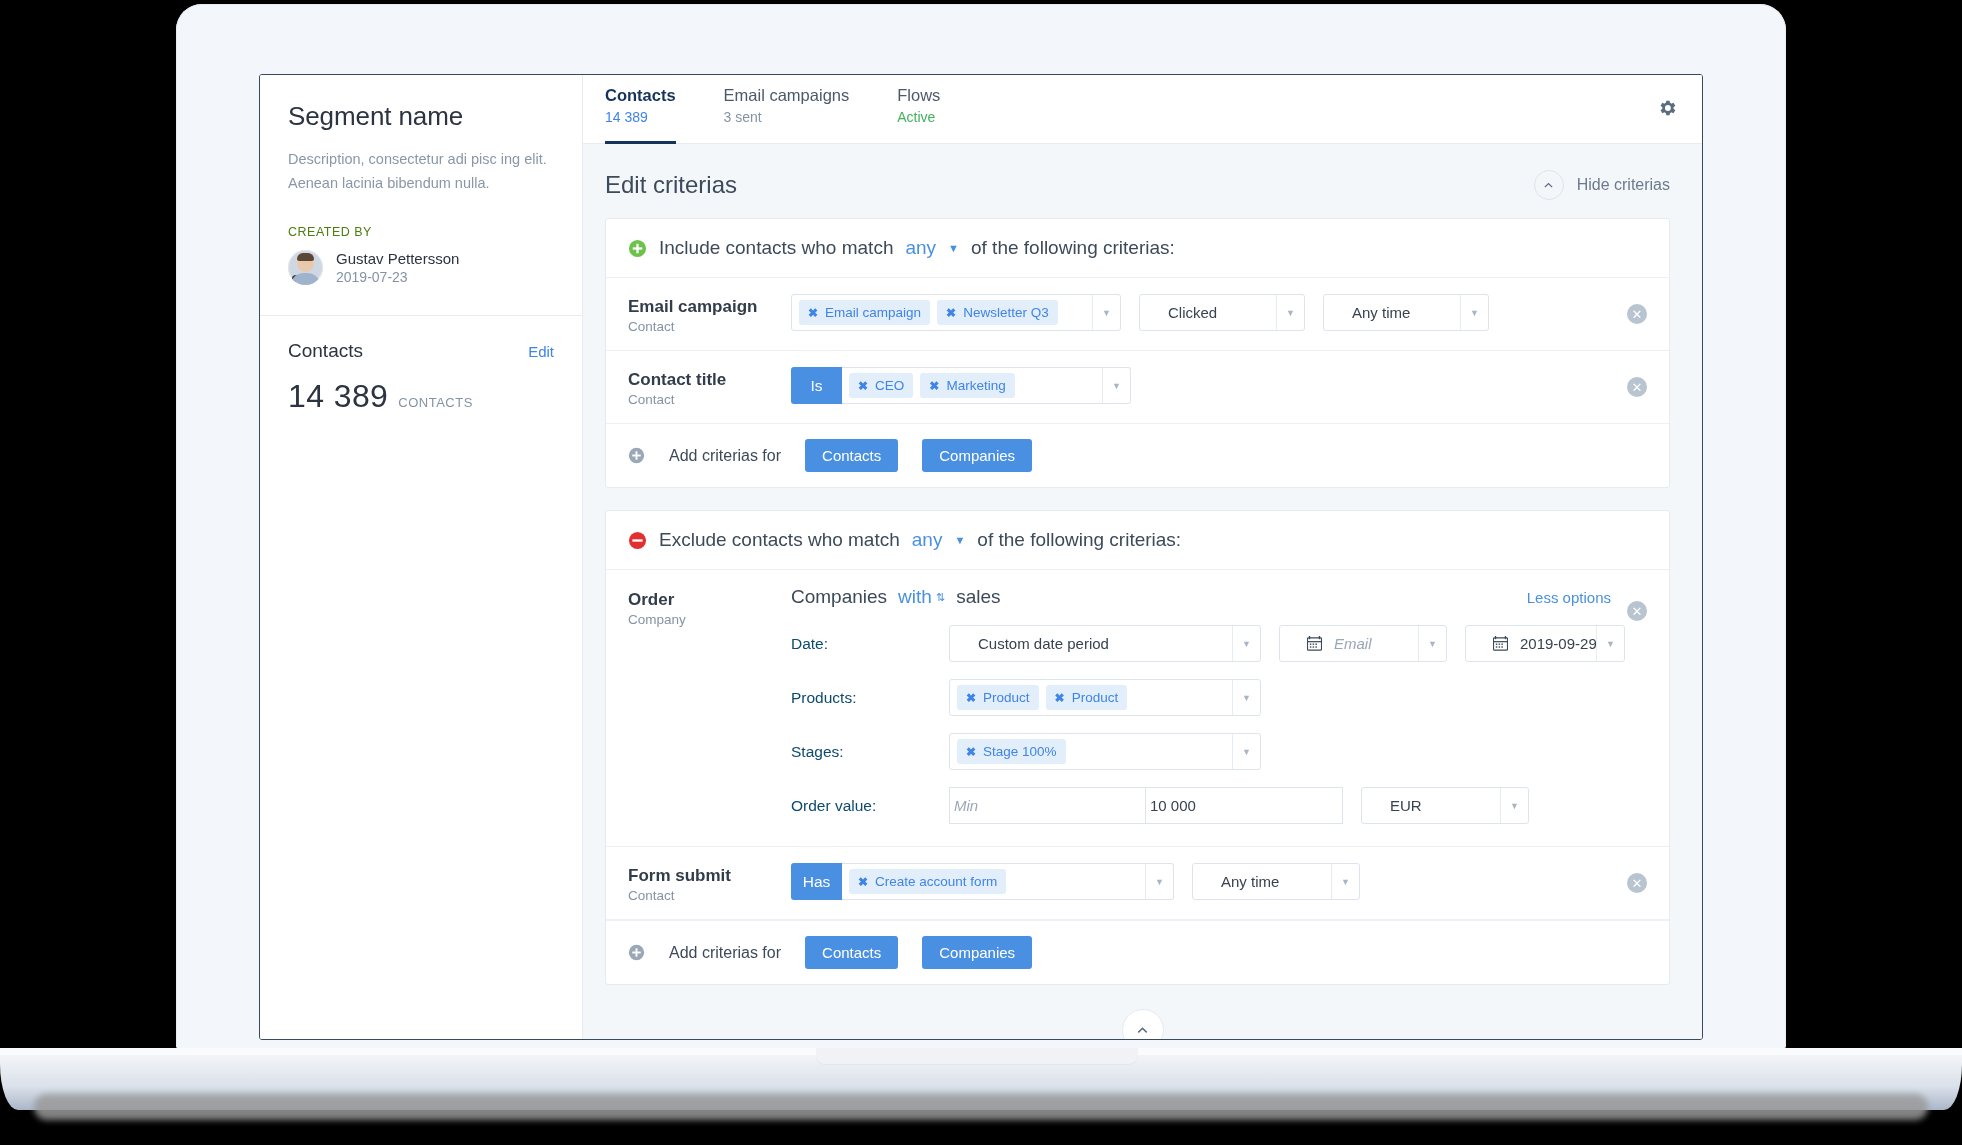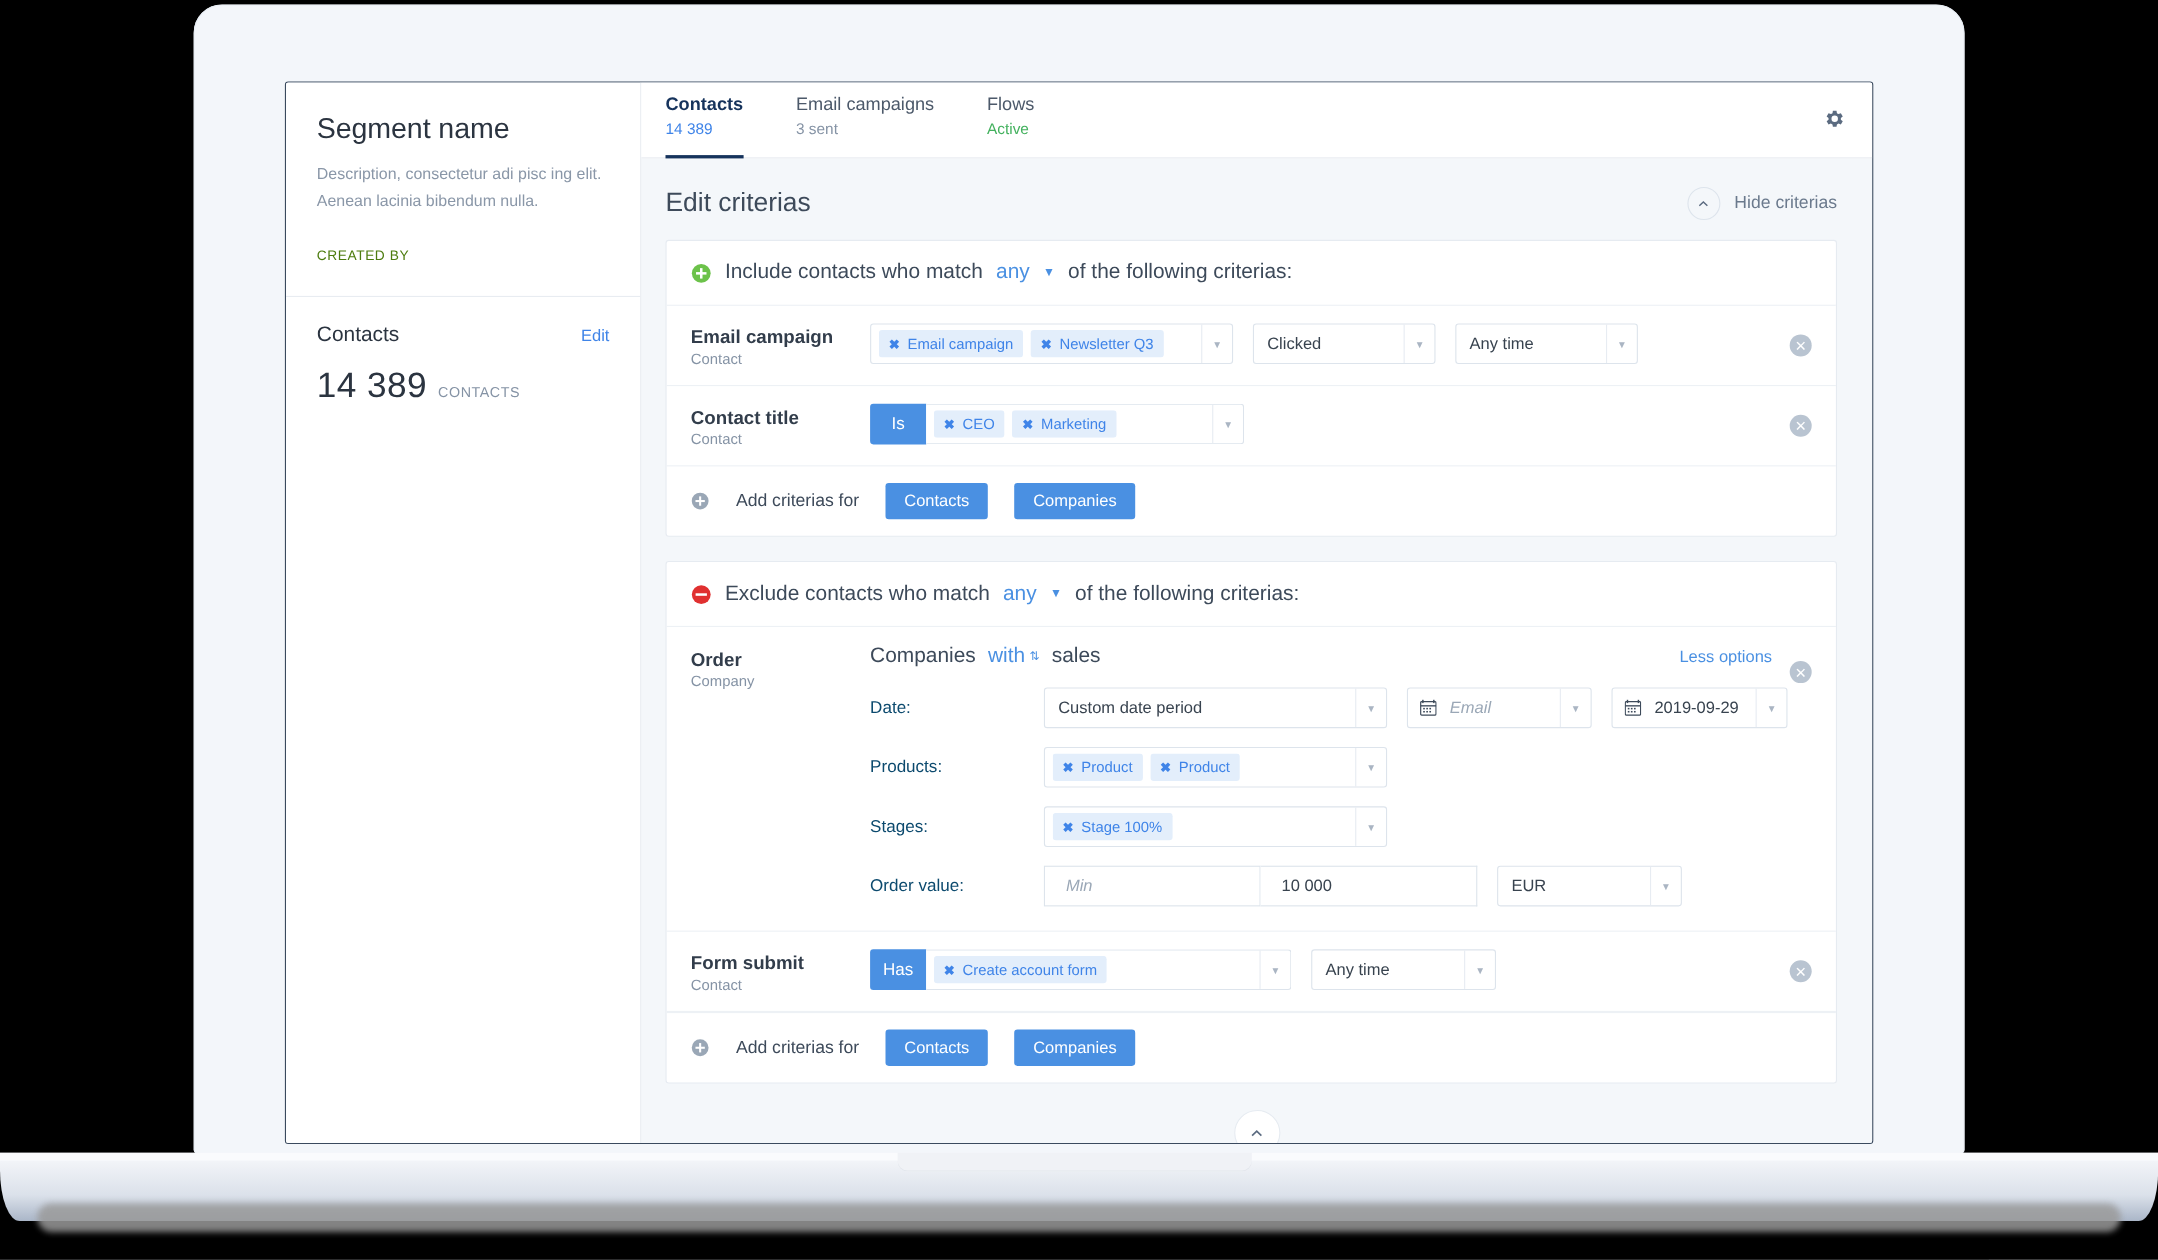--- a/index.html
+++ b/index.html
@@ -261,20 +261,21 @@
   
   .sel {
     height: 37px;
     border: 1px solid #dde4ec;
     background:#fff;
     border-radius: 3px;
     display:flex; align-items:center;
     position: relative;
     font-size: 15px; color:#38434f;
     cursor: pointer;
+    padding-left: 16px;
   }
   .sel .val { padding: 0 12px; flex:1 1 auto; white-space:nowrap; overflow:hidden; }
   .sel .arrow {
     width: 28px; flex: 0 0 28px;
     align-self: stretch;
     border-left: 1px solid #e7ecf2;
     display:flex; align-items:center; justify-content:center;
     color:#aab5c3; font-size: 9px;
   }
   .sel.tags { align-items:center; padding-left: 7px; }
@@ -335,21 +336,21 @@
   .order-sub {
     display:flex; align-items:center; gap: 18px;
     margin-top: 17px;
   }
   .sub-label { width: 140px; flex: 0 0 140px; font-size: 15.5px; color:#0c4a6e; }
   .cal-icon { width:15px; height:15px; margin: 0 0 0 11px; color:#3d4a5a; flex:0 0 15px; }
   .sel .ph { color:#9aa7b6; font-style: italic; }
   .split-input { display:flex; align-items:stretch; }
   .txt {
     height:37px; border:1px solid #dde4ec; background:#fff;
-    font-size:15px; color:#38434f; padding: 0 19px;
+    font-size:15px; color:#38434f; padding: 0 4px;
     display:flex; align-items:center;
   }
   .txt.ph-txt { color:#9aa7b6; font-style: italic; }
 
   .bottom-collapse {
     display:flex; justify-content:center;
     padding: 24px 0 26px 0;
   }
   .bottom-collapse .circle-btn { width: 42px; height: 42px; background:#fff; border-color:#e6ebf1; }
 </style>
@@ -365,20 +366,30 @@
   <div class="laptop-notch"></div>
   <div class="laptop-shadow"></div>
 
   <div class="laptop-screen">
 
     <aside class="left-panel">
       <div class="segment-head">
         <div class="segment-title">Segment name</div>
         <div class="segment-desc">Description, consectetur adi pisc ing elit. Aenean lacinia bibendum nulla.</div>
         <div class="created-label">CREATED BY</div>
+        <div class="creator-row">
+          <div class="avatar">
+            <span class="hair"></span>
+              <span class="dark"></span>
+          </div>
+          <div>
+            <div class="creator-name">Gustav Pettersson</div>
+            <div class="creator-date">2019-07-23</div>
+          </div>
+        </div>
       </div>
       <div class="panel-divider"></div>
       <div class="contacts-block">
         <div class="contacts-row">
           <span class="contacts-label">Contacts</span>
           <span class="edit-link">Edit</span>
         </div>
         <div class="contacts-count-row">
           <span class="contacts-count">14 389</span>
           <span class="contacts-unit">CONTACTS</span>

